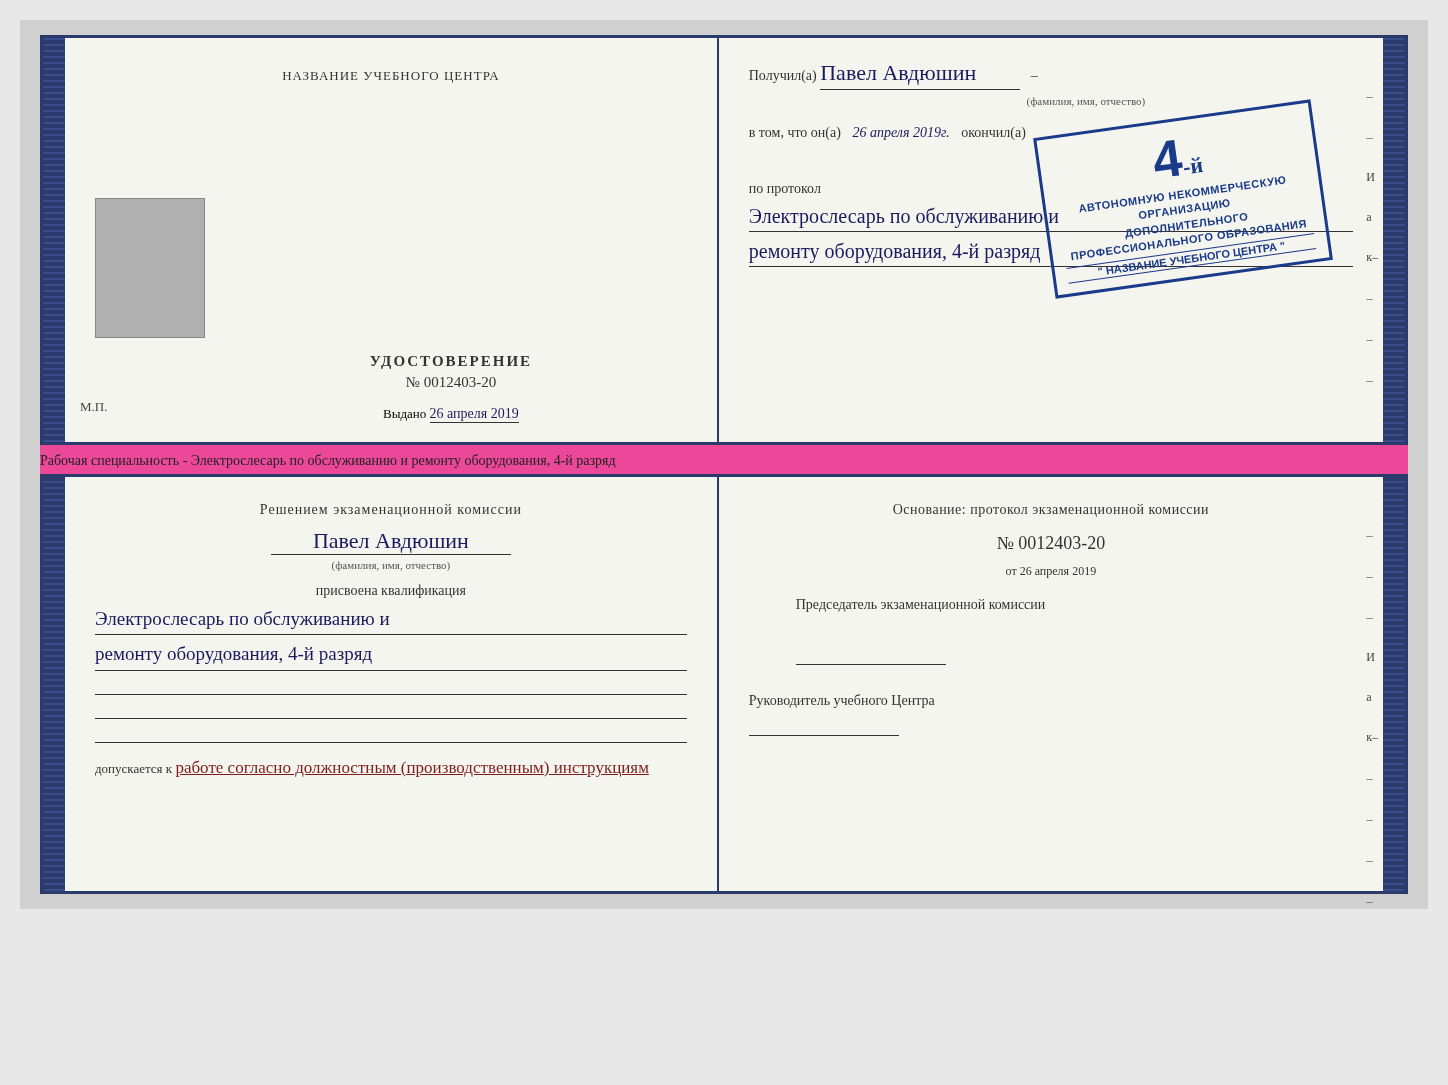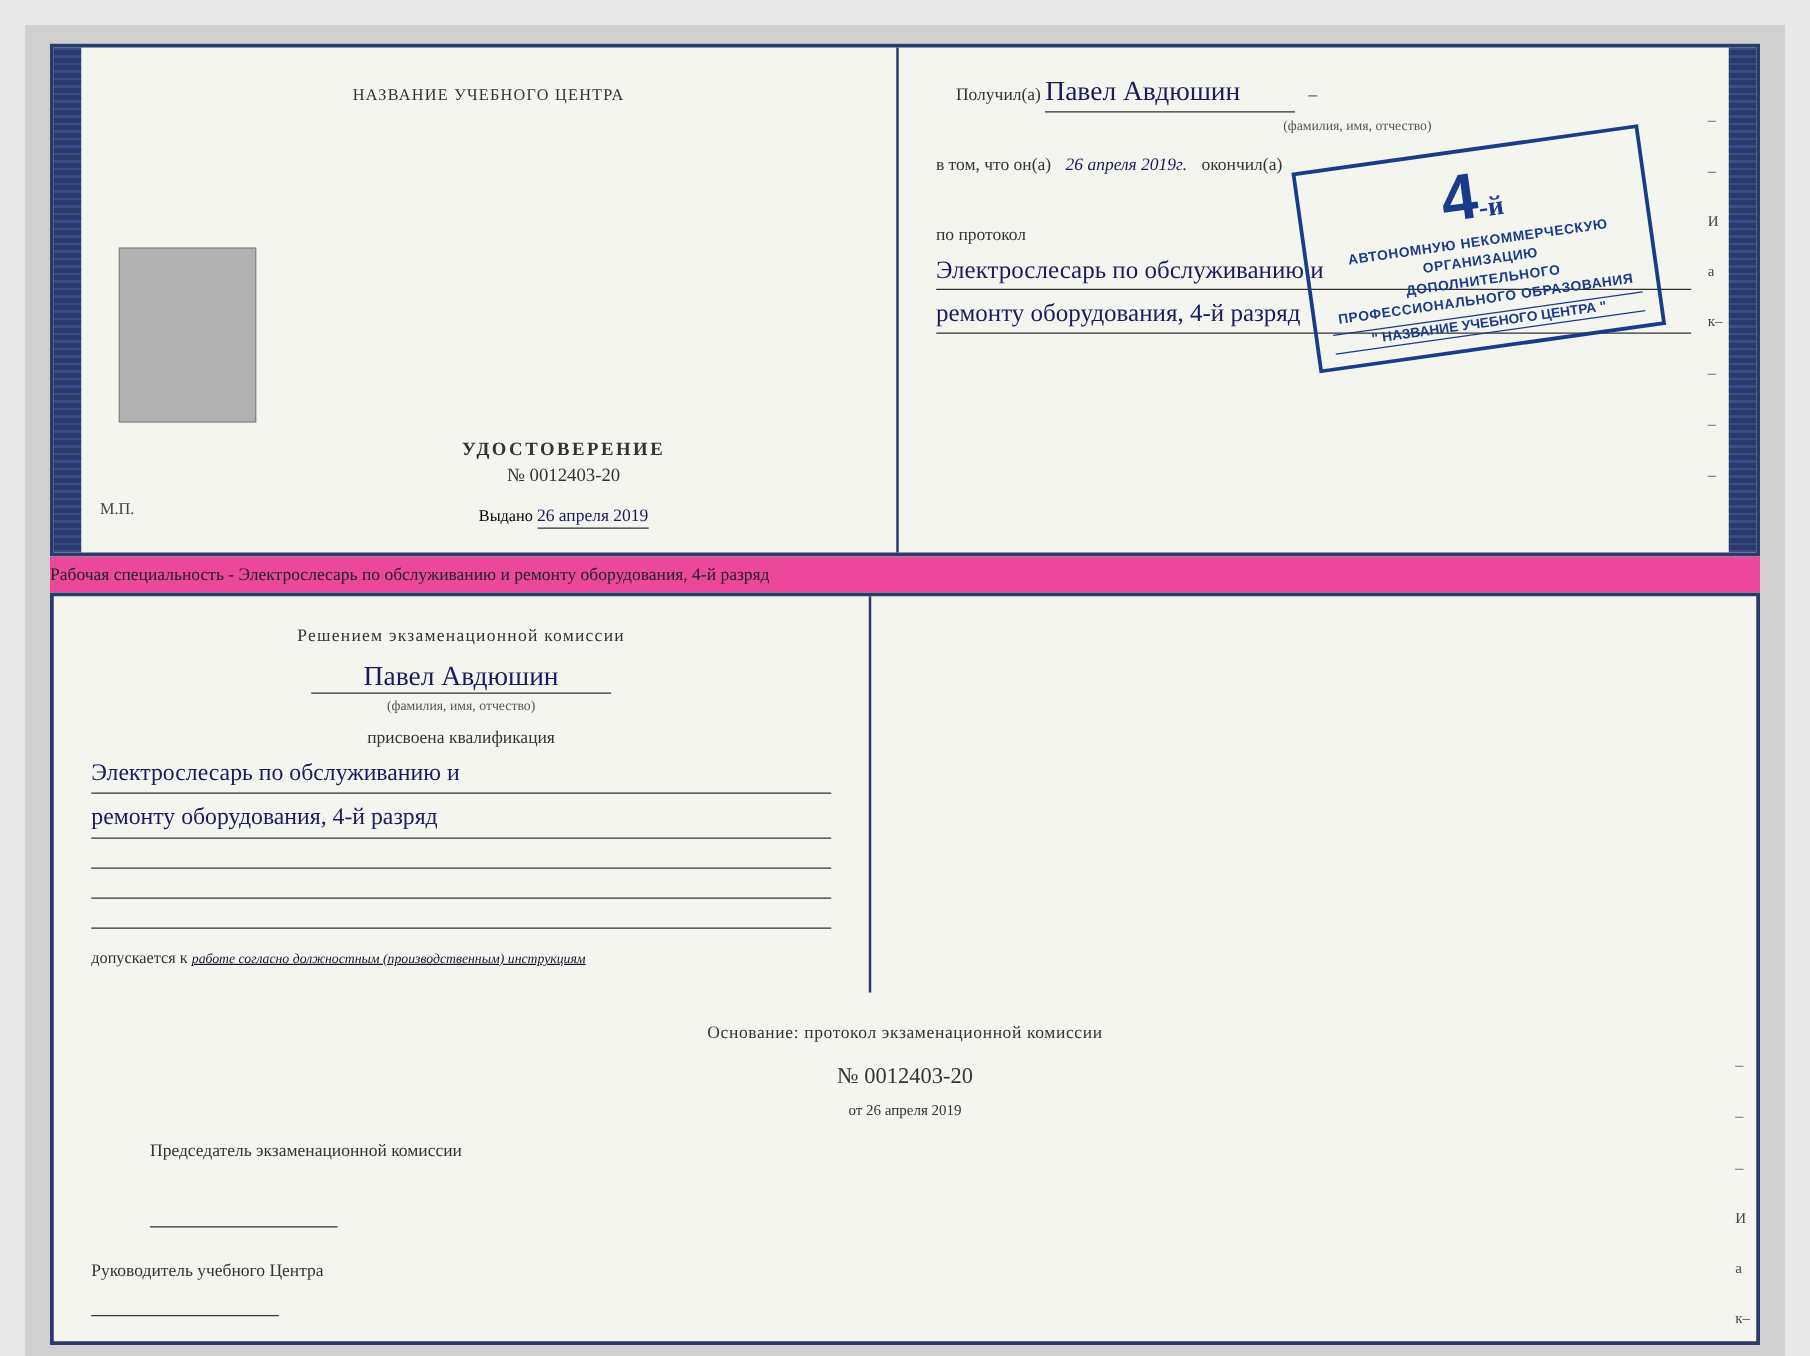--- a/index.html
+++ b/index.html
@@ -113,21 +113,20 @@
       bottom: 27px;
       left: 15px;
     }
 
     
     .received-line {
       font-size: 14px;
       color: #333;
       margin-bottom: 5px;
       line-height: 1.4;
-      margin-left: 16px;
     }
 
     .received-name {
       font-family: 'Segoe Script', 'Comic Sans MS', cursive;
       font-size: 22px;
       color: #1a1a5e;
       border-bottom: 1px solid #333;
       display: inline-block;
       min-width: 200px;
     }
@@ -238,21 +237,20 @@
       color: #222;
       background: #ec4899;
     }
 
     
     .cert-book-bottom {
       display: flex;
       background: #f5f5f0;
       border: 3px solid #2a3a6b;
       min-height: 420px;
-      flex-direction: column;
     }
 
     .bottom-left-page {
       width: 48%;
       border-right: 2px solid #2a3a6b;
       padding: 25px 30px 20px 30px;
     }
 
     .bottom-right-page {
       flex: 1;
@@ -302,23 +300,22 @@
       display: block;
     }
 
     .dopuskaetsya {
       font-size: 13px;
       color: #333;
       margin-top: 15px;
     }
 
     .dopusk-text {
-      font-style: italic;
-      font-size: 11px;
-      color: #0f172a;
+      font-size: 17px;
+      color: #7f1d1d;
       text-decoration: underline;
     }
 
     
     .osnovaniye {
       font-size: 14px;
       color: #333;
       letter-spacing: 0.5px;
       text-align: center;
       margin-bottom: 15px;

